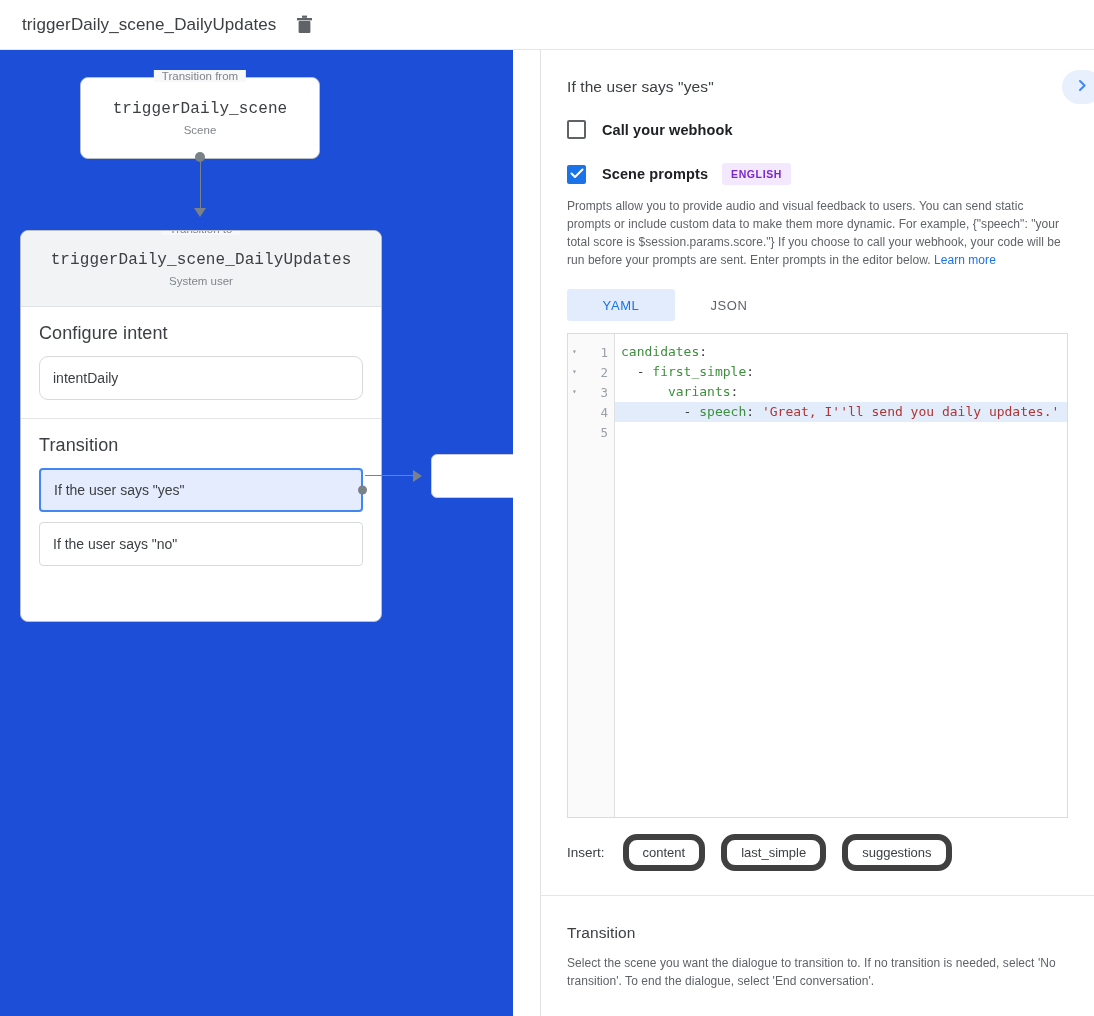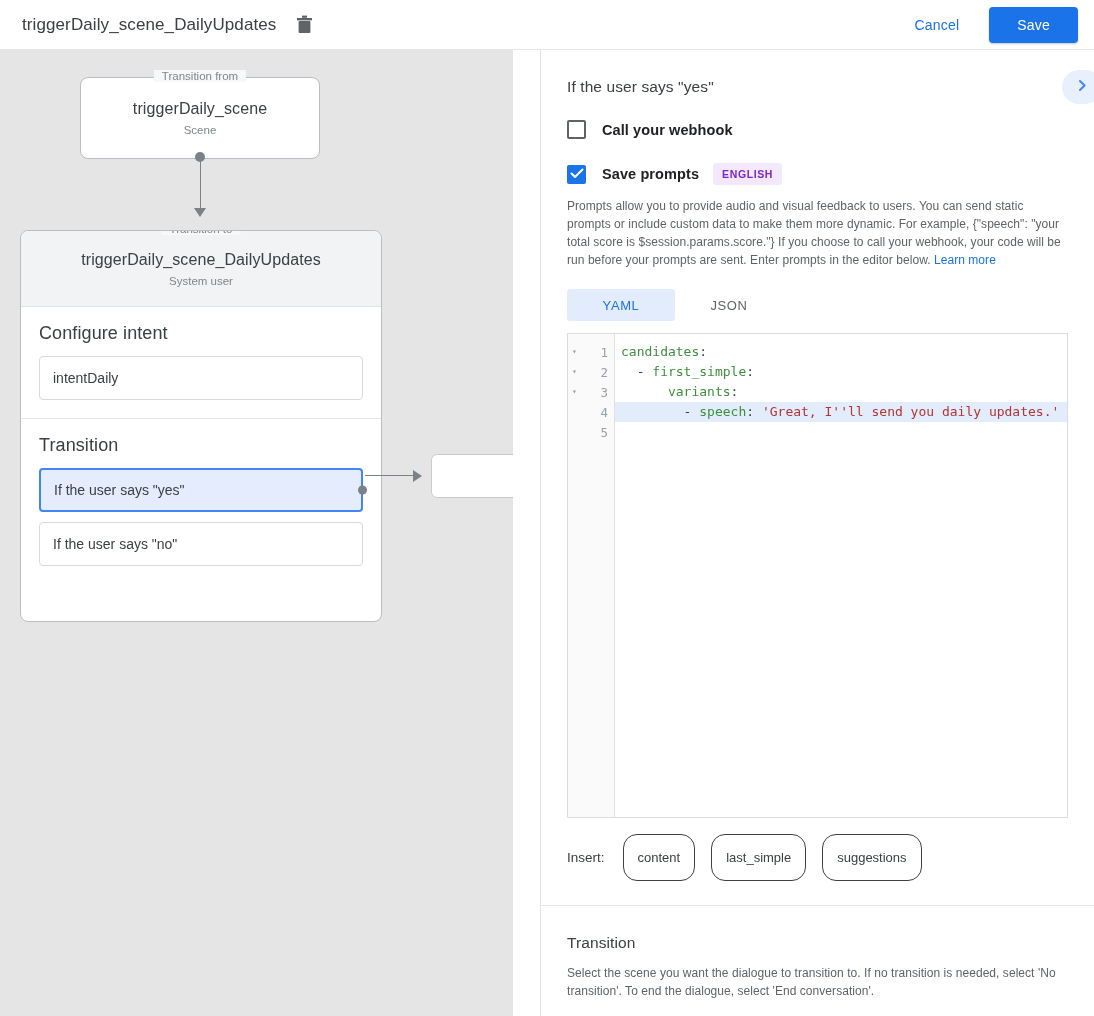--- a/index.html
+++ b/index.html
@@ -47,21 +47,21 @@
     font-size: 14px; font-weight: 500; letter-spacing: .2px;
     padding: 10px 28px; border: none; border-radius: 4px;
     cursor: pointer; font-family: inherit;
     box-shadow: 0 1px 2px rgba(60,64,67,.3);
   }
 
   
   .canvas {
     position: absolute; left: 0; top: 50px;
     width: 513px; height: 966px;
-    background: #e5e5e5;
+    background: #1d4ed8;
     overflow: hidden;
   }
   .canvas-divider {
     position: absolute; left: 540px; top: 50px;
     width: 1px; height: 966px; background: #e0e3e6;
   }
 
   
   .node {
     position: absolute;
@@ -72,20 +72,21 @@
   .node-legend {
     position: absolute; top: -8px; left: 50%;
     transform: translateX(-50%);
     background: #f6f8f9;
     padding: 0 8px;
     font-size: 11.5px; color: #80868b; white-space: nowrap;
   }
   .node-title {
     font-size: 16px; color: #3c4043; text-align: center;
     letter-spacing: .1px;
+    font-family: Liberation Mono, monospace;
   }
   .node-sub {
     font-size: 11.5px; color: #80868b; text-align: center;
     margin-top: 6px;
   }
 
   #node-from {
     left: 80px; top: 27px; width: 240px; height: 82px;
     display: flex; flex-direction: column;
     align-items: center; justify-content: center;
@@ -105,21 +106,21 @@
     border-bottom: 1px solid #e0e3e6;
     border-radius: 7px 7px 0 0;
   }
   .node-section { padding: 16px 18px 18px 18px; }
   .node-section + .node-section { border-top: 1px solid #e4e6e8; }
   .section-label {
     font-size: 18px; color: #3c4043; margin-bottom: 12px;
     letter-spacing: .1px;
   }
   .field-box {
-    border: 1px solid #d6dadd; border-radius: 4px;
+    border: 1px solid #d6dadd; border-radius: 9px;
     background: #ffffff;
     height: 44px; display: flex; align-items: center;
     padding: 0 13px; font-size: 14px; color: #3c4043;
     cursor: pointer;
   }
   .cond-box {
     border: 1px solid #d6dadd; border-radius: 4px;
     background: #ffffff;
     height: 44px; display: flex; align-items: center;
     padding: 0 13px; font-size: 14px; color: #3c4043;
@@ -276,22 +277,22 @@
   .k { color: #3d8f3d; }
   .p { color: #3c4043; }
   .s { color: #b03535; }
 
   .insert-row {
     display: flex; align-items: center;
     margin-top: 16px; gap: 16px;
   }
   .insert-label { font-size: 13.5px; color: #3c4043; margin-right: 2px; }
   .chip {
-    border: 1px solid #404040; border-radius: 14px;
-    padding: 15px 14px; font-size: 13px; color: #3c4043;
+    border: 6px solid #404040; border-radius: 14px;
+    padding: 5px 14px; font-size: 13px; color: #3c4043;
     cursor: pointer; background: #ffffff; font-family: inherit;
   }
 
   .panel-divider {
     margin-top: 24px; height: 1px; background: #e4e6e8;
     width: 553px; margin-left: -26px;
   }
 
   .sec-title {
     margin-top: 28px; font-size: 15.5px; color: #3c4043;
@@ -305,24 +306,20 @@
   <div class="topbar-title">triggerDaily_scene_DailyUpdates</div>
   <div class="trash-btn">
     <span>
       <svg width="17" height="19" viewBox="0 0 17 19">
         <rect x="1" y="3" width="15" height="2.4" fill="#5f6368"></rect>
         <rect x="6" y="0.6" width="5" height="2.2" fill="#5f6368"></rect>
         <rect x="2.6" y="6" width="11.8" height="12" rx="1" fill="#5f6368"></rect>
       </svg>
     </span>
   </div>
-  <div class="topbar-right">
-    <button class="cancel-btn">Cancel</button>
-    <button class="save-btn">Save</button>
-  </div>
 </div>
 
 <div class="canvas">
 
   <div class="node" id="node-from">
     <div class="node-legend">Transition from</div>
     <div class="node-title">triggerDaily_scene</div>
     <div class="node-sub">Scene</div>
   </div>
 
@@ -381,21 +378,21 @@
     </div>
 
     <div class="check-row">
       <div class="cbox checked">
         <span>
           <svg width="14" height="11" viewBox="0 0 14 11">
             <path d="M1.5 5.5 L5 9 L12.5 1.5" stroke="#ffffff" stroke-width="2" fill="none" stroke-linecap="round" stroke-linejoin="round"></path>
           </svg>
         </span>
       </div>
-      <div class="check-label">Save prompts</div>
+      <div class="check-label">Scene prompts</div>
       <div class="lang-badge">ENGLISH</div>
     </div>
 
     <div class="desc">
       <span>Prompts allow you to provide audio and visual feedback to users. You can send static prompts or include custom data to make them more dynamic. For example, {"speech": "your total score is $session.params.score."} If you choose to call your webhook, your code will be run before your prompts are sent. Enter prompts in the editor below. </span><a href="#">Learn more</a>
     </div>
 
     <div class="tabs">
       <div class="tab active">YAML</div>
       <div class="tab">JSON</div>

